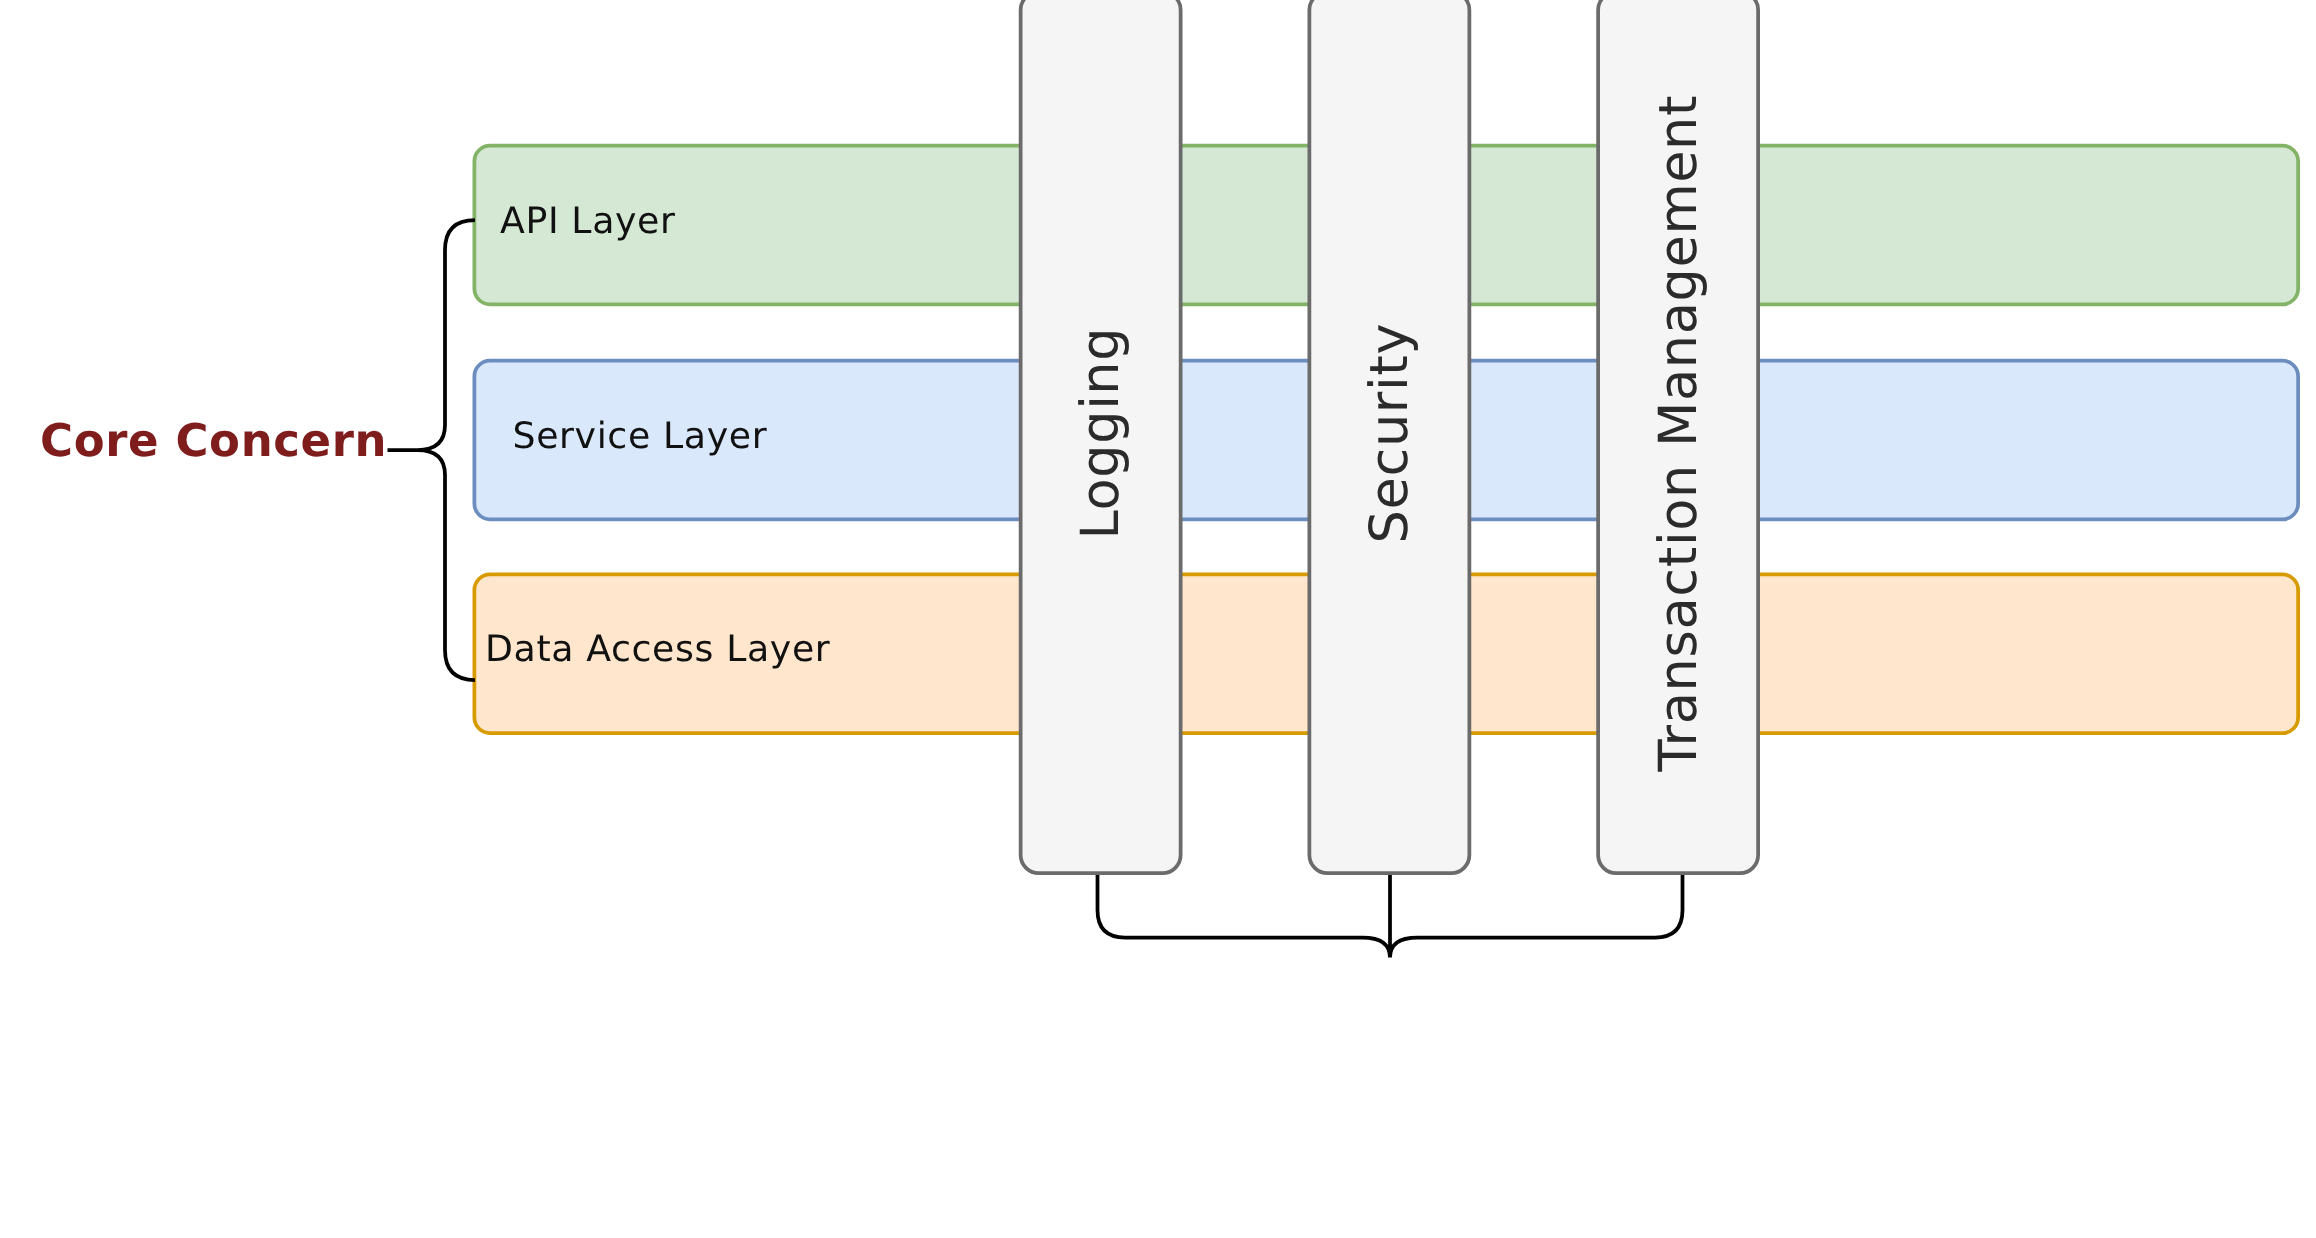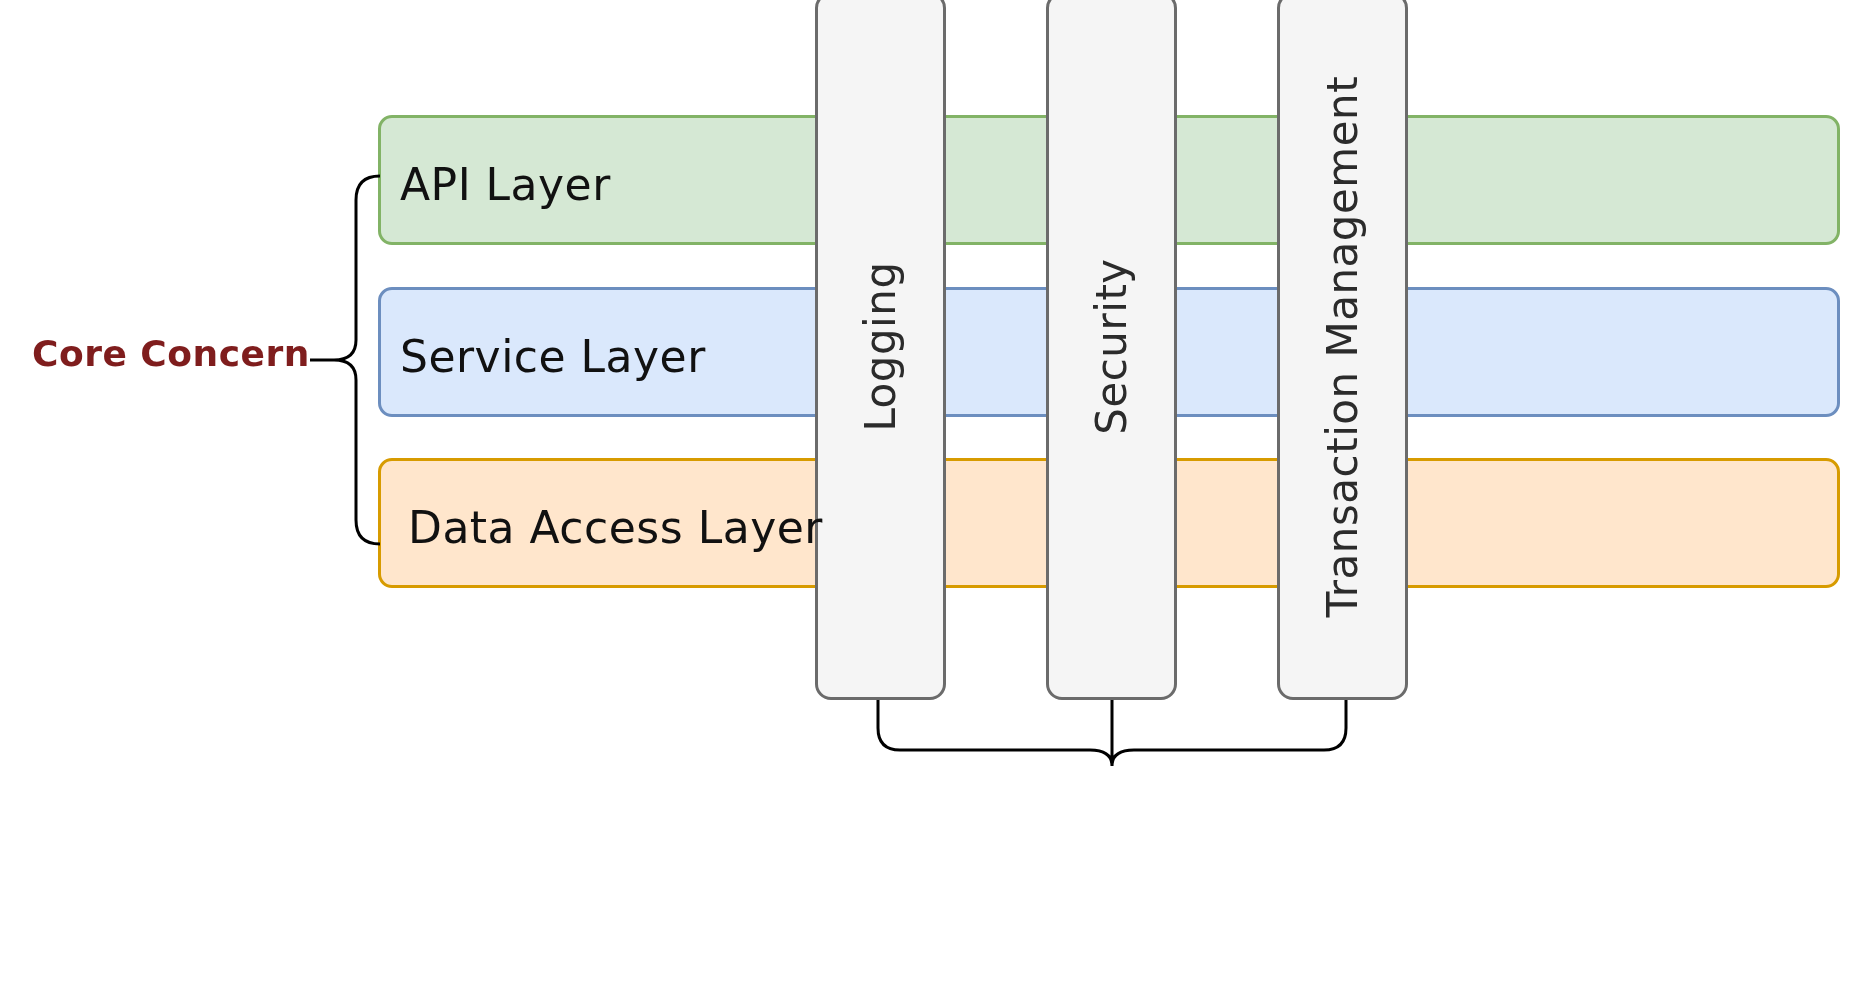--- a/index.html
+++ b/index.html
@@ -21,21 +21,21 @@
     position: absolute;
     border-radius: 14px;
     border-style: solid;
     border-width: 3px;
     box-sizing: border-box;
     z-index: 2;
   }
   .layer-label {
     position: absolute;
     font-family: "DejaVu Sans", sans-serif;
-    font-size: 44px;
+    font-size: 29px;
     color: #111111;
     white-space: nowrap;
     letter-spacing: 0.5px;
     z-index: 6;
   }
   .cross-box {
     position: absolute;
     background: #f5f5f5;
     border: 3px solid #6b6b6b;
     border-radius: 16px;
@@ -92,23 +92,23 @@
   <div class="cross-box" style="left:1046px; top:-8px; width:131px; height:708px;">
     <span class="cross-label">Security</span>
   </div>
 
   <div class="cross-box" style="left:1277px; top:-8px; width:131px; height:708px;">
     <span class="cross-label">Transaction Management</span>
   </div>
 
   <div class="layer-label" style="left:400px; top:159px;">API Layer</div>
 
-  <div class="layer-label" style="left:400px; top:331px;">Service Layer</div>
+  <div class="layer-label" style="left:410px; top:331px;">Service Layer</div>
 
-  <div class="layer-label" style="left:408px; top:502px;">Data Access Layer</div>
+  <div class="layer-label" style="left:388px; top:502px;">Data Access Layer</div>
 
   <svg class="bracket-svg" style="left:300px; top:160px;" width="90" height="400" viewBox="0 0 90 400">
     <path class="bracket-path" d="M 80 16
              Q 56 16 56 40
              L 56 180
              Q 56 200 34 200
              Q 56 200 56 220
              L 56 360
              Q 56 384 80 384
              M 34 200 L 10 200"></path>

